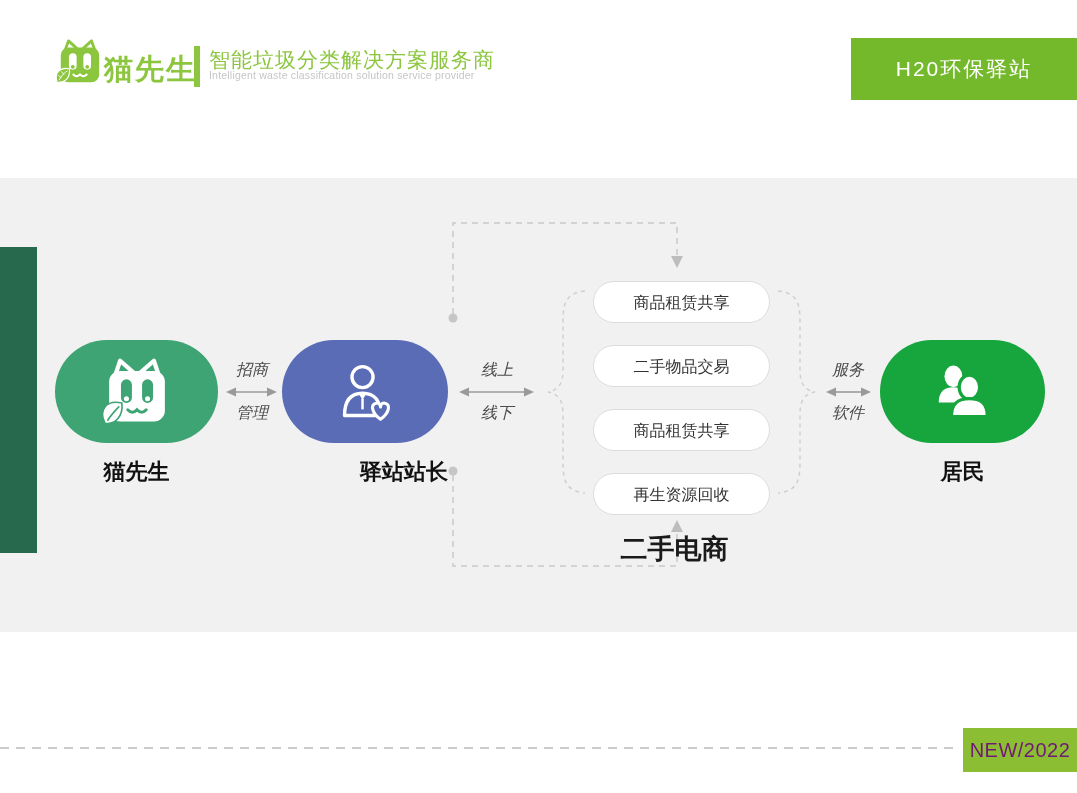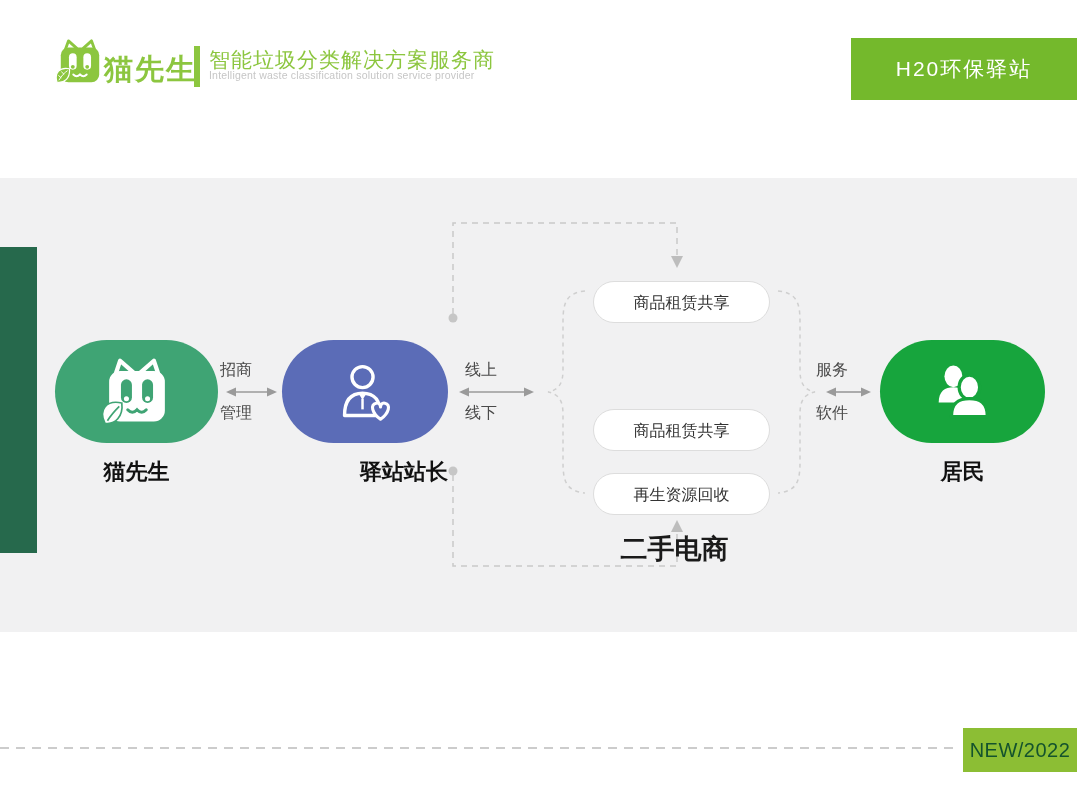--- a/index.html
+++ b/index.html
@@ -26,30 +26,30 @@
 
   .pill{border-radius:999px;display:flex;align-items:center;justify-content:center;}
   .pill-left{left:55px;top:340px;width:163px;height:103px;background:var(--left-node-green,#3FA474);}
   .pill-mid{left:282px;top:340px;width:166px;height:103px;background:var(--middle-node-blue,#5B6CB7);}
   .pill-right{left:880px;top:340px;width:165px;height:103px;background:var(--right-node-green,#17A53D);}
   .node-label{font-size:22px;font-weight:bold;color:#111;text-align:center;top:457px;}
   .nl-left{left:55px;width:163px;}
   .nl-mid{left:282px;width:166px;text-align:right;}
   .nl-right{left:880px;width:165px;}
 
-  .link-label{font-size:16px;color:#4a4a4a;width:64px;}
+  .link-label{font-size:16px;color:#4a4a4a;text-align:center;width:64px;font-style:italic;}
   .l1{left:220px;} .l2{left:465px;} .l3{left:816px;}
   .lt{top:360px;} .lb{top:403px;}
 
   .svc{left:593px;width:175px;height:40px;background:#fff;border:1px solid #ddd;border-radius:21px;
        text-align:center;line-height:42px;font-size:16px;color:#333;}
   .svc-group-label{left:586px;width:177px;top:531px;font-size:27px;font-weight:bold;color:#1a1a1a;text-align:center;}
 
   .fbadge{left:963px;top:728px;width:114px;height:44px;background:var(--footer-badge-green,#8CBE34);
-          color:#14532d;font-size:20px;display:flex;align-items:center;justify-content:center;
+          color:#701a75;font-size:20px;display:flex;align-items:center;justify-content:center;
           letter-spacing:0.5px;transform:none;}
 </style>
 </head>
 <body>
 
 <div class="page">
 
   <svg class="abs" style="left:56px;top:38px" width="48" height="48" viewBox="0 0 100 100">
     <path d="M16 34 L26 6 L44 22" fill="#fff" style="stroke:var(--brand-green,#8CC63F)" stroke-width="6" stroke-linejoin="round"></path>
     <path d="M56 22 L74 6 L84 34" fill="#fff" style="stroke:var(--brand-green,#8CC63F)" stroke-width="6" stroke-linejoin="round"></path>
@@ -135,19 +135,20 @@
   <div class="abs node-label nl-right">居民</div>
 
   <div class="abs link-label l1 lt">招商</div>
   <div class="abs link-label l1 lb">管理</div>
   <div class="abs link-label l2 lt">线上</div>
   <div class="abs link-label l2 lb">线下</div>
   <div class="abs link-label l3 lt">服务</div>
   <div class="abs link-label l3 lb">软件</div>
 
   <div class="abs svc" style="top:281px">商品租赁共享</div>
+  <div class="abs svc" style="top:345px">二手物品交易</div>
   <div class="abs svc" style="top:409px">商品租赁共享</div>
   <div class="abs svc" style="top:473px">再生资源回收</div>
   <div class="abs svc-group-label">二手电商</div>
 
   <div class="abs fbadge">NEW/2022</div>
 
 </div>
 
 </body></html>

